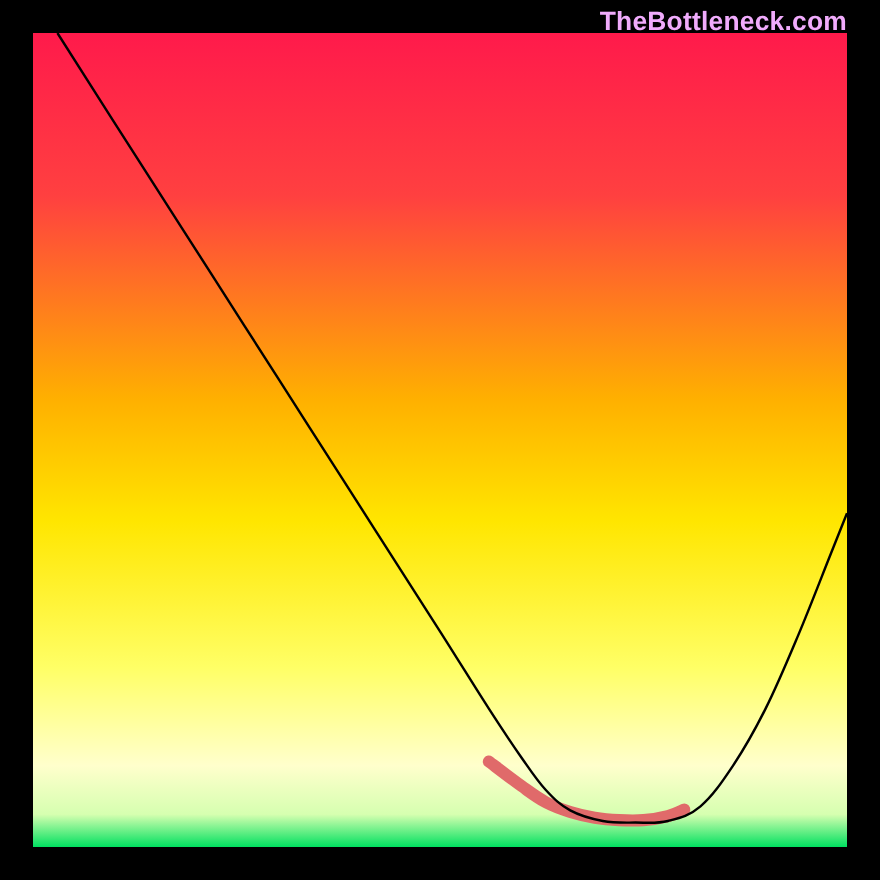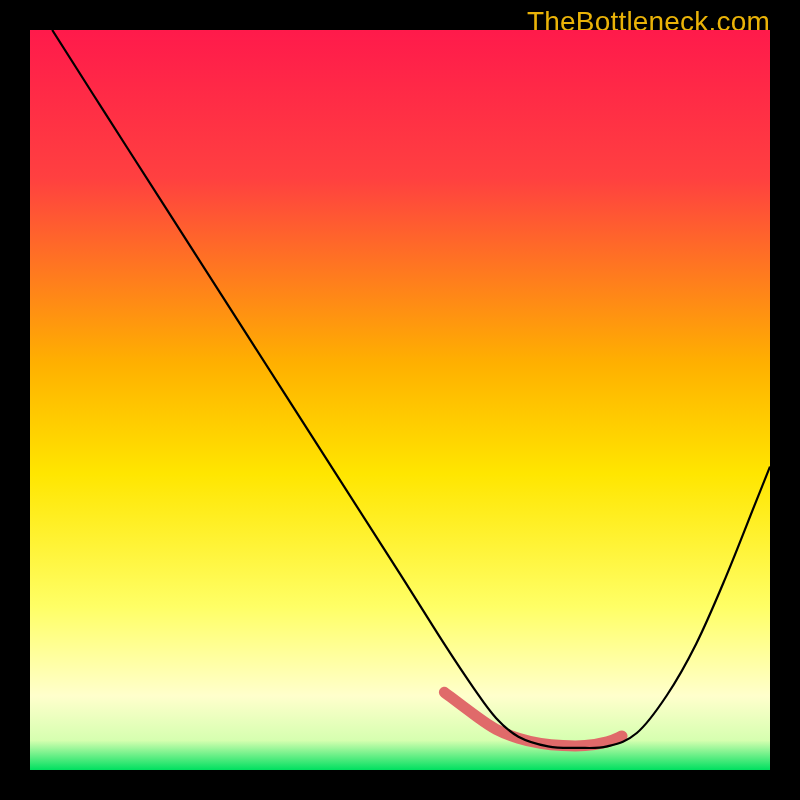--- a/index.html
+++ b/index.html
@@ -24,23 +24,23 @@
     left: 30px;
     top: 30px;
     width: 740px;
     height: 740px;
     overflow: hidden;
   }
   .attribution {
     position: absolute;
     top: 6px;
     right: 30px;
-    color: #eab308;
-    font-size: 28px;
-    font-weight: 400;
+    color: #f0abfc;
+    font-size: 24px;
+    font-weight: 700;
     letter-spacing: 0.2px;
   }
   svg { display: block; }
 </style>
 </head>
 <body>
 
 <div class="frame">
   <div class="attribution">TheBottleneck.com</div>
   <div class="plot-area">

